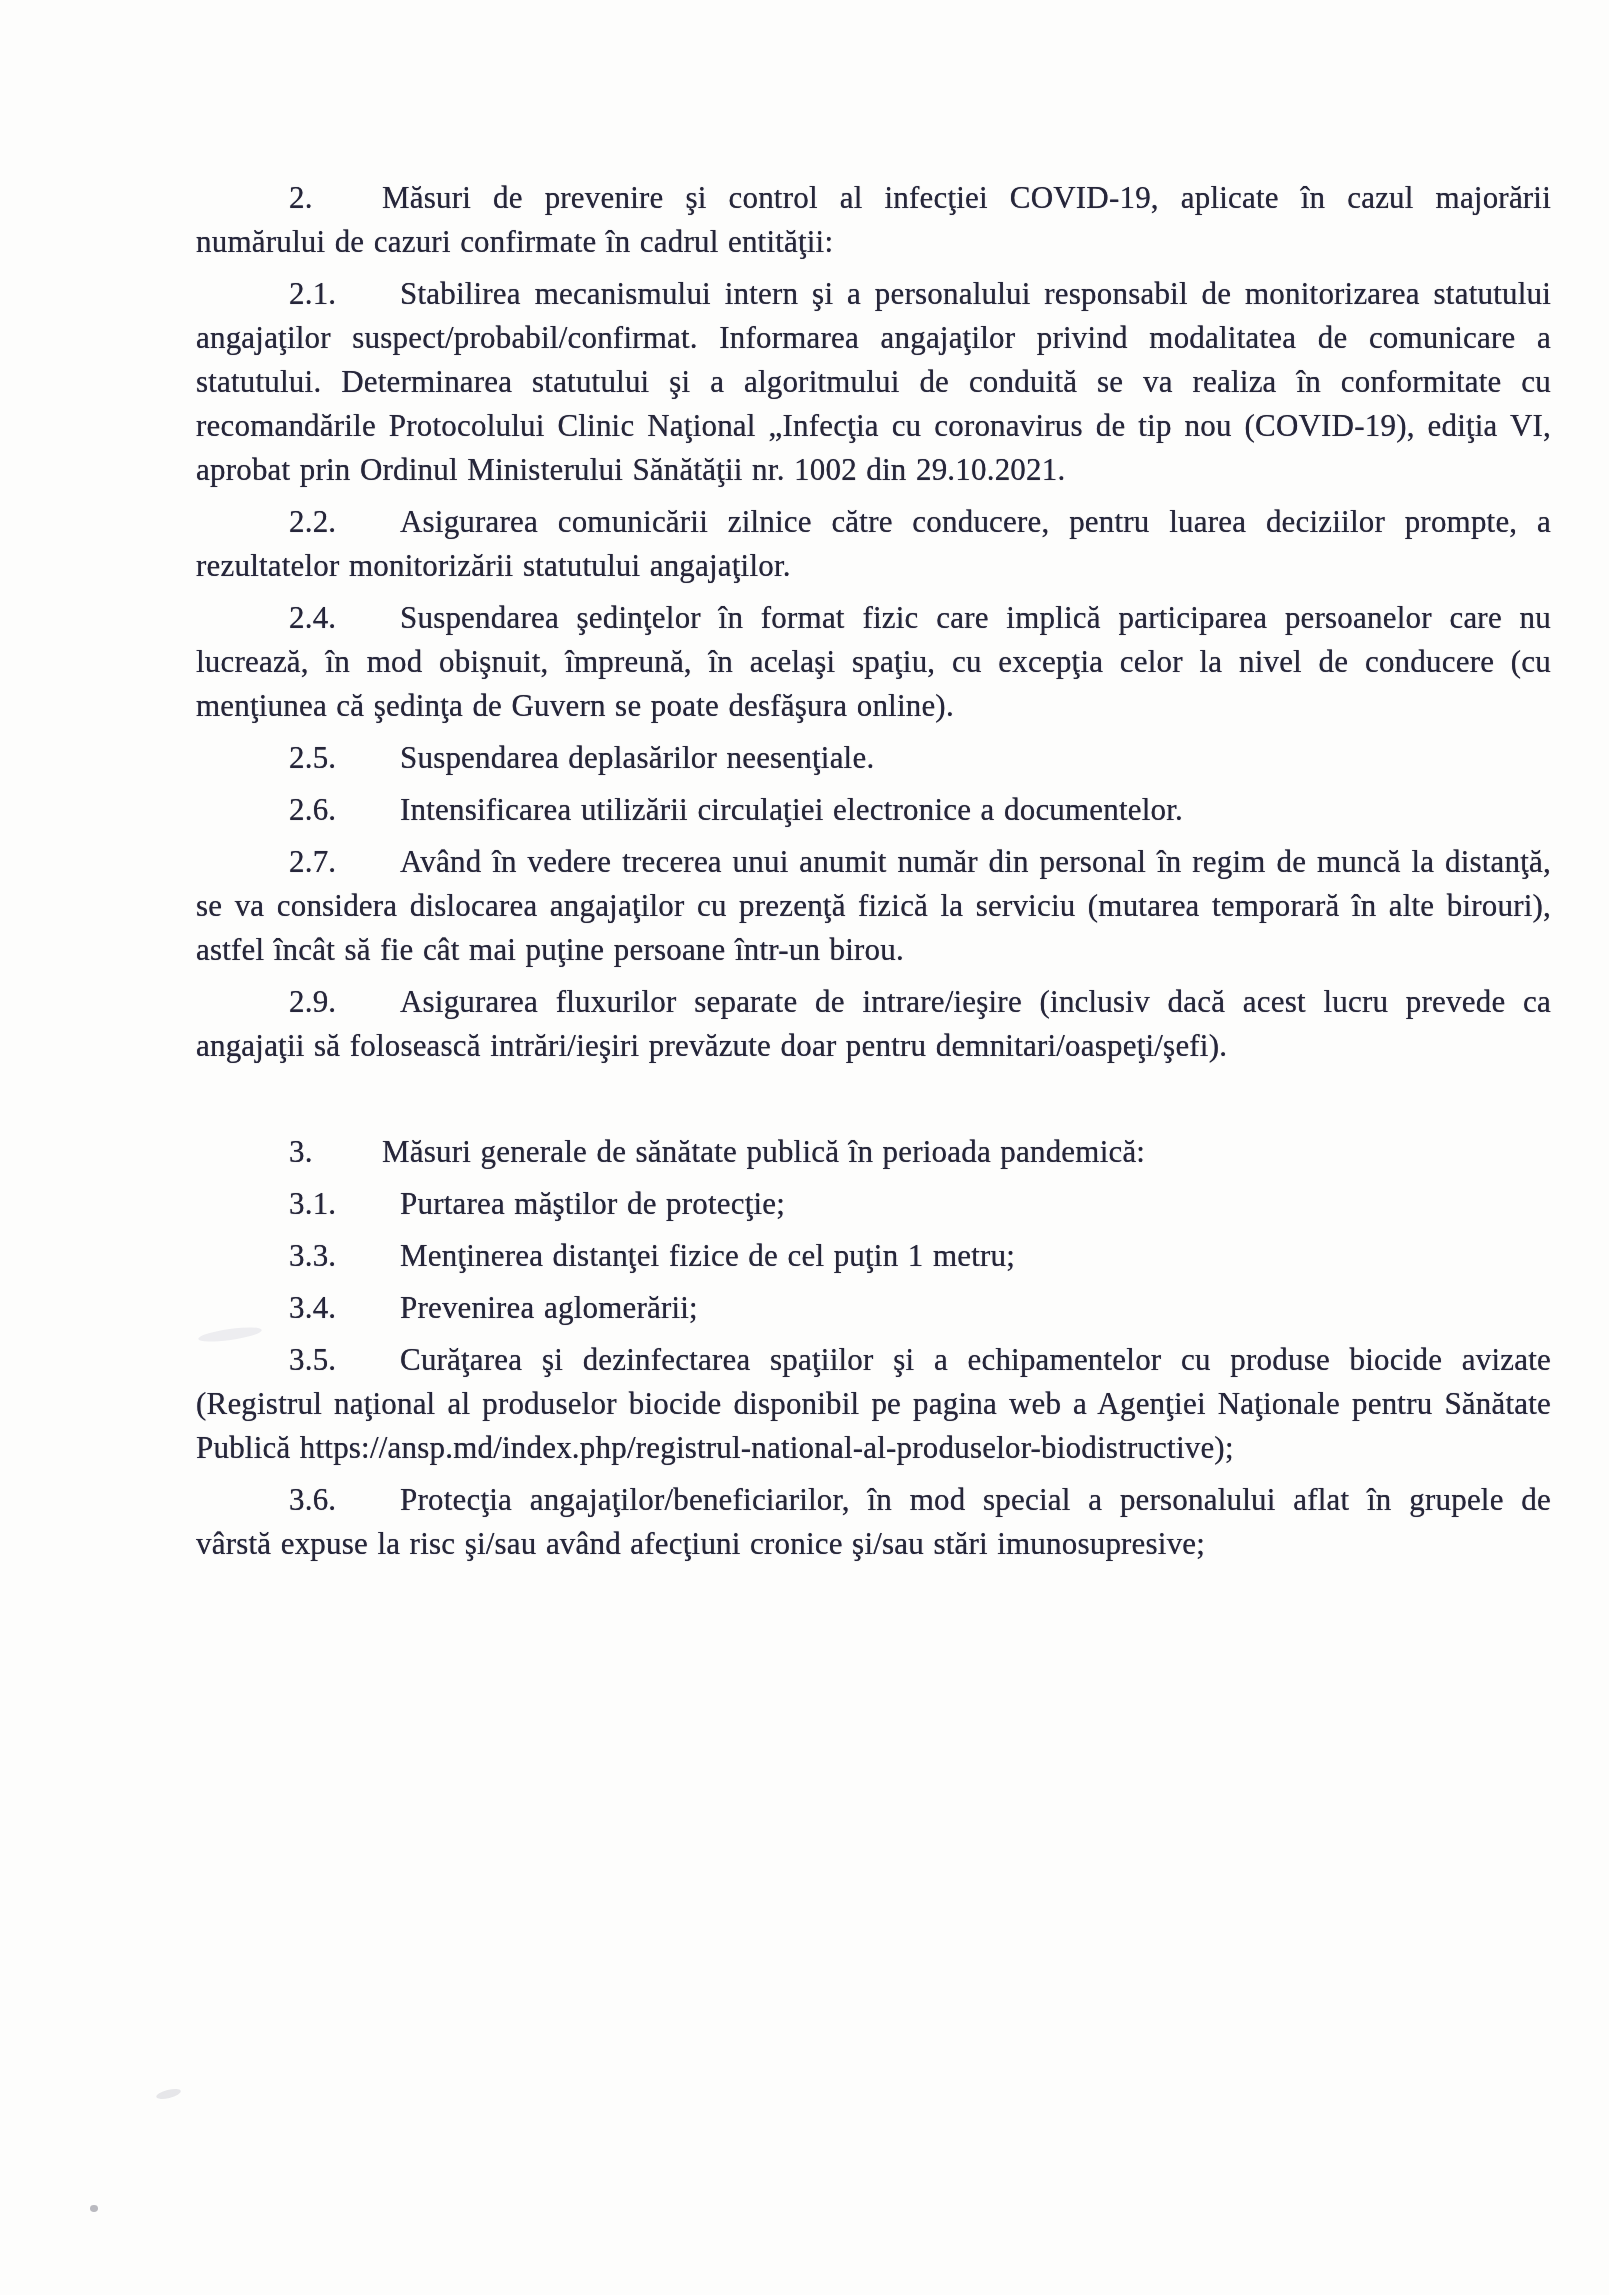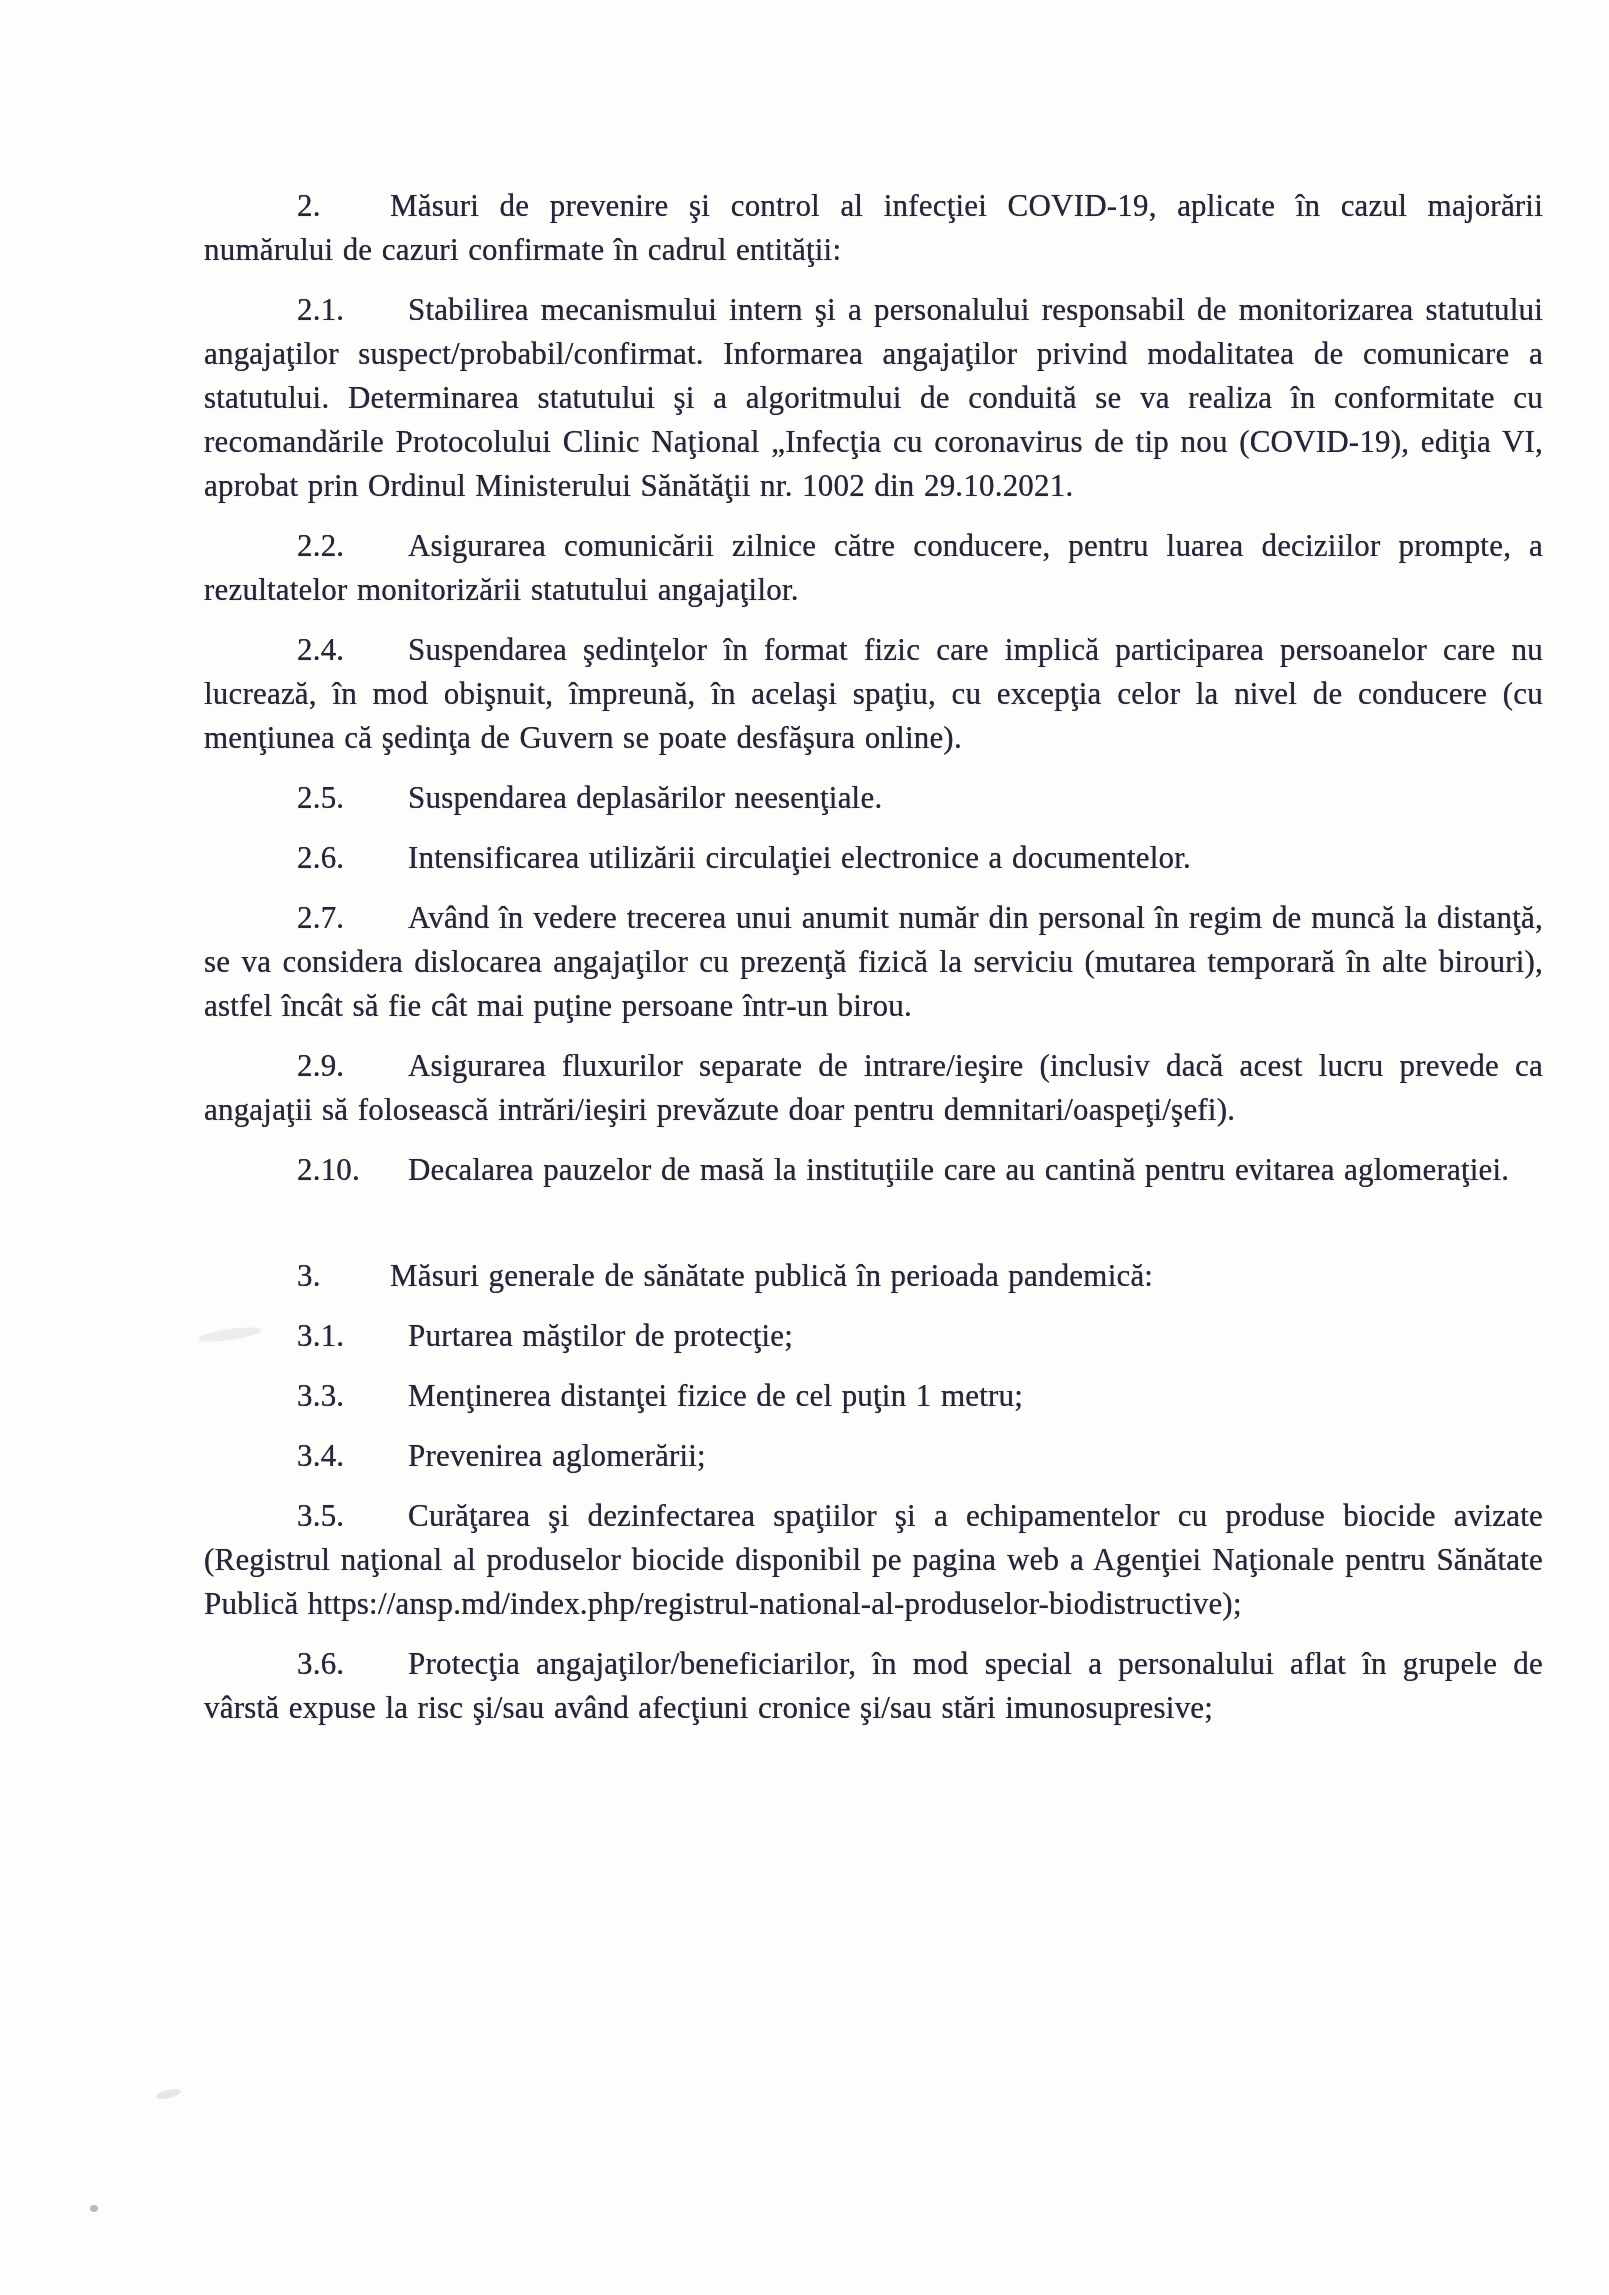--- a/index.html
+++ b/index.html
@@ -17,21 +17,21 @@
     top:168px;
     width:1371px;
     font-size:31px;
     line-height:44px;
     color:#26263a;
     text-align:justify;
     text-shadow:0 0 0.7px rgba(38,38,58,0.85);
     word-spacing:1.5px;
     letter-spacing:0.2px;
   }
-  .para{margin:16px;text-indent:93px;}
+  .para{margin:8px;text-indent:93px;}
   .num{display:inline-block;text-indent:0;}
   .item-num{width:111px;}
   .head-num{width:93px;}
   .sec-gap{margin-top:62px;}
   .scan-mark{position:absolute;border-radius:50%;}
   .smudge{left:198px;top:1329px;width:64px;height:10.7px;background:#ededf0;transform:rotate(-8deg);}
   .speck-a{left:156px;top:2090px;width:25px;height:7.8px;background:#e6e6e9;transform:rotate(-14deg);}
   .speck-b{left:90px;top:2205px;width:7.8px;height:6.8px;background:#b9b9bf;}
 </style>
 </head>
@@ -51,21 +51,20 @@
 
     <p class="para"><span class="num item-num">2.5.</span><span>Suspendarea deplasărilor neesenţiale.</span></p>
 
     <p class="para"><span class="num item-num">2.6.</span><span>Intensificarea utilizării circulaţiei electronice a documentelor.</span></p>
 
     <p class="para"><span class="num item-num">2.7.</span><span>Având în vedere trecerea unui anumit număr din personal în regim de muncă la distanţă, se va considera dislocarea angajaţilor cu prezenţă fizică la serviciu (mutarea temporară în alte birouri), astfel încât să fie cât mai puţine persoane într-un birou.</span></p>
 
 
     <p class="para"><span class="num item-num">2.9.</span><span>Asigurarea fluxurilor separate de intrare/ieşire (inclusiv dacă acest lucru prevede ca angajaţii să folosească intrări/ieşiri prevăzute doar pentru demnitari/oaspeţi/şefi).</span></p>
 
-    <p class="para"><span class="num item-num">2.10.</span><span>Decalarea pauzelor de masă la instituţiile care au cantină pentru evitarea aglomeraţiei.</span></p>
 
     <p class="para sec-gap"><span class="num head-num">3.</span><span>Măsuri generale de sănătate publică în perioada pandemică:</span></p>
 
     <p class="para"><span class="num item-num">3.1.</span><span>Purtarea măştilor de protecţie;</span></p>
 
 
     <p class="para"><span class="num item-num">3.3.</span><span>Menţinerea distanţei fizice de cel puţin 1 metru;</span></p>
 
     <p class="para"><span class="num item-num">3.4.</span><span>Prevenirea aglomerării;</span></p>
 

